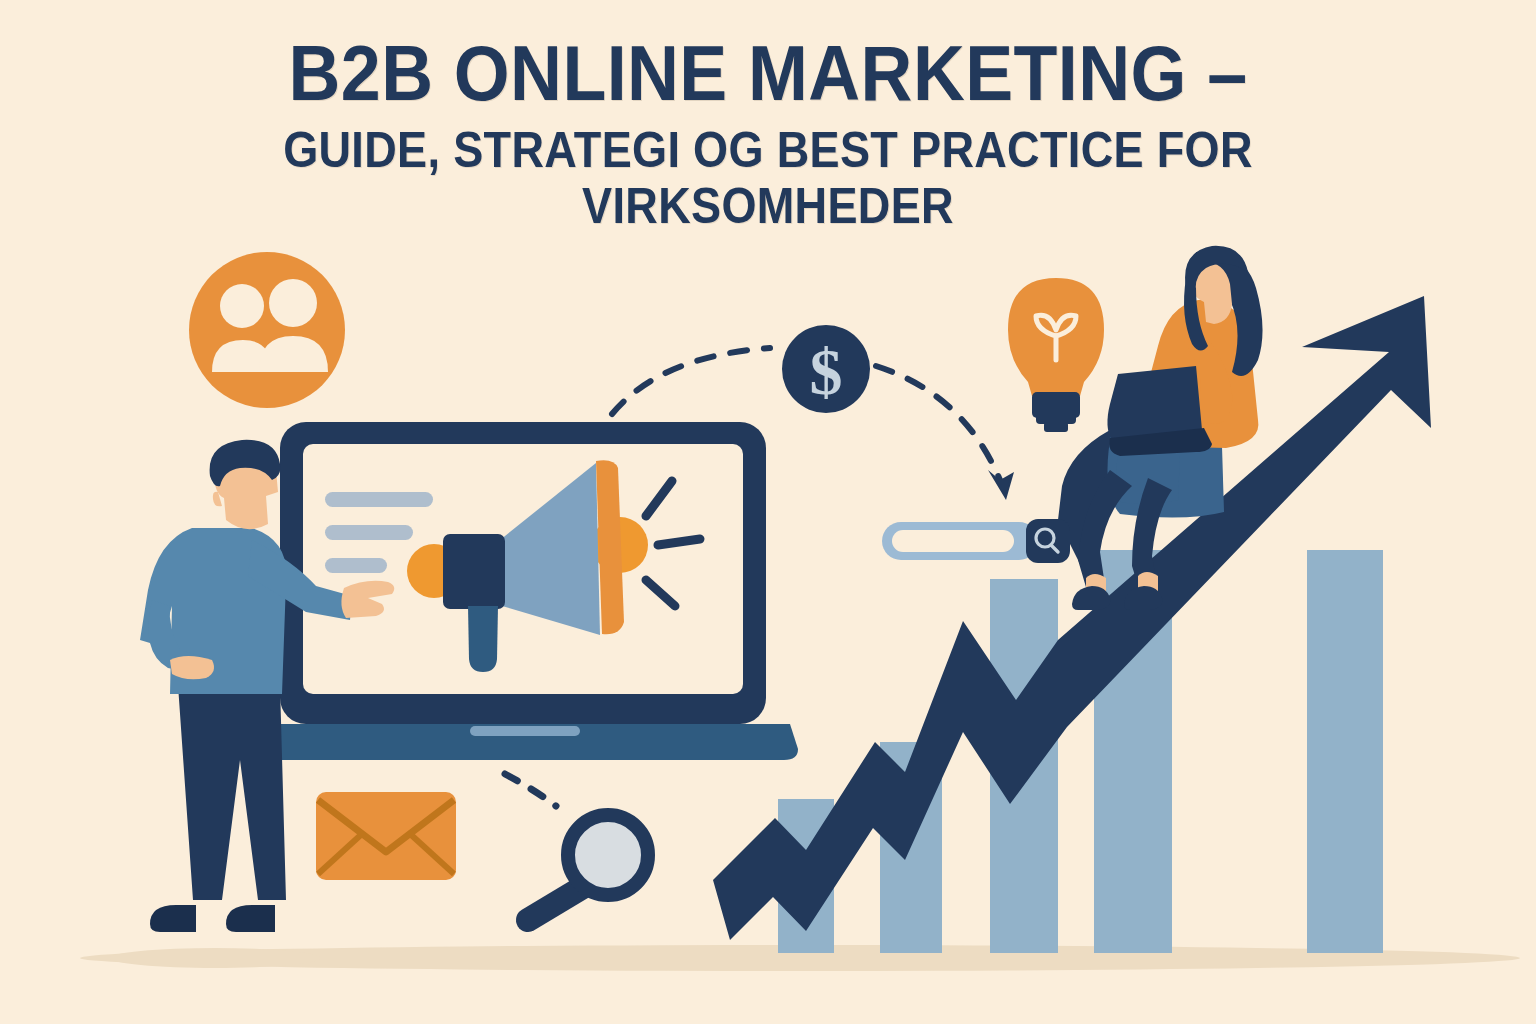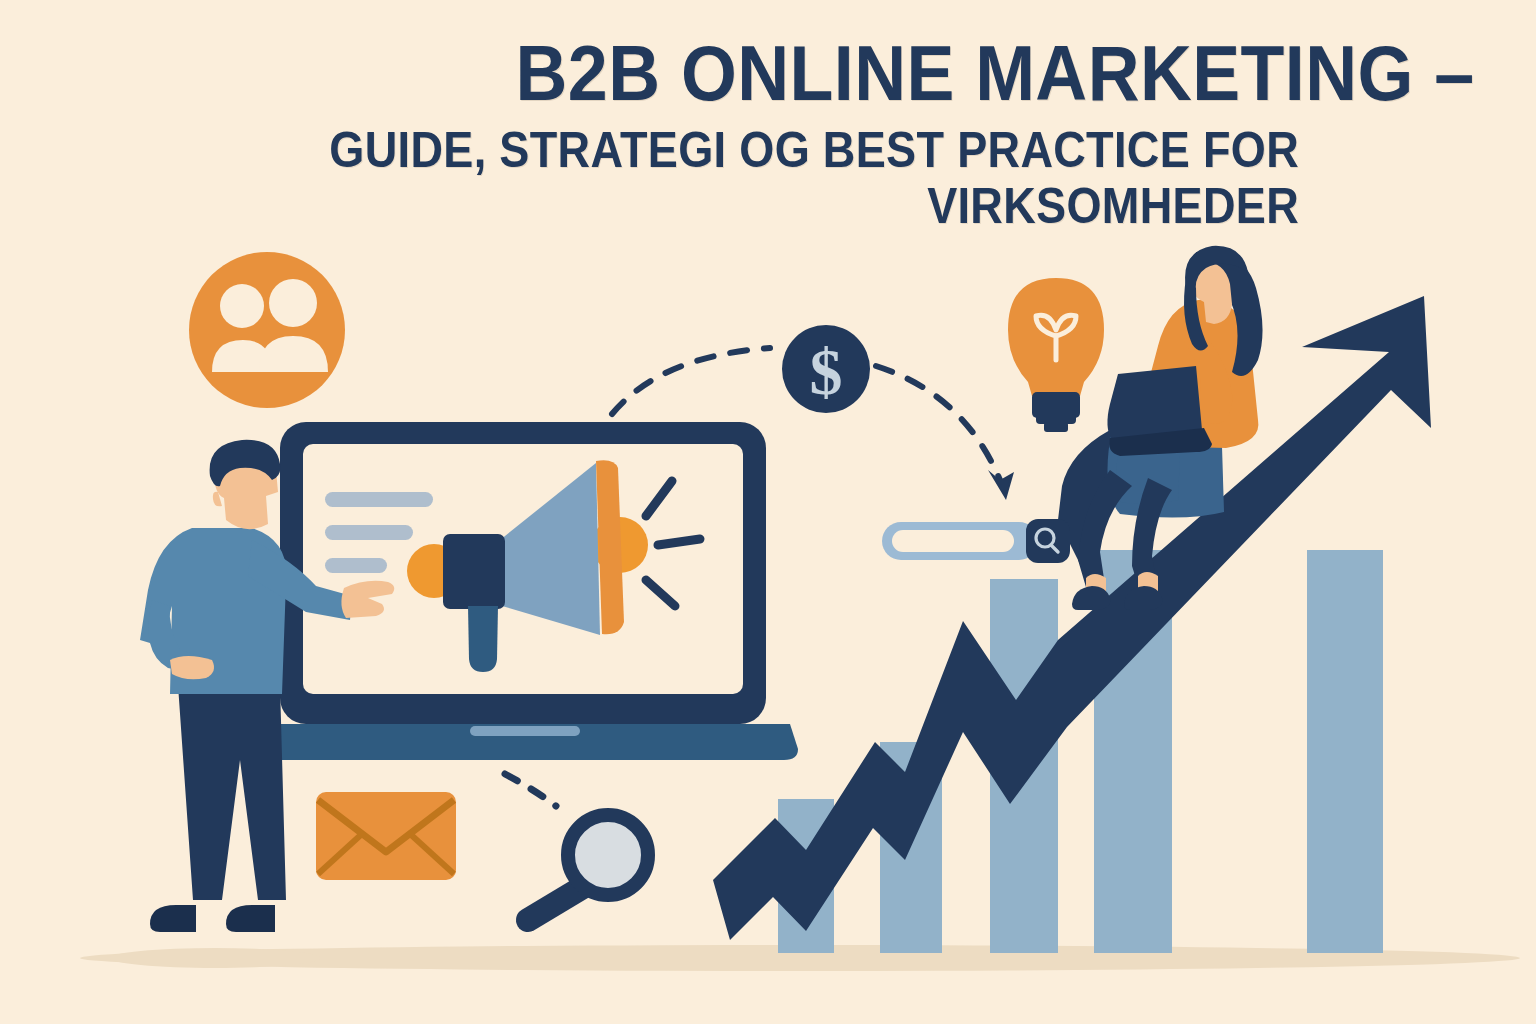--- a/index.html
+++ b/index.html
@@ -3,21 +3,21 @@
 <meta charset="utf-8">
 <style>
   html,body{margin:0;padding:0;background:#fbeedb;}
   #stage{
     position:relative;width:1536px;height:1024px;overflow:hidden;
     background:#fbeedb;
     font-family:"Liberation Sans", sans-serif;
   }
   #bgsvg,#artsvg{position:absolute;left:0;top:0;width:1536px;height:1024px;}
   .title-wrap{
-    position:absolute;left:0;top:34px;width:1536px;text-align:right;
+    position:absolute;left:0;top:34px;width:1536px;text-align:center;
     pointer-events:none;
   }
   .t1{
     display:block;
     font-family:"Liberation Sans Narrow","Liberation Sans", sans-serif;
     font-weight:bold;
     font-size:78px;
     line-height:1.0;
     letter-spacing:0.5px;
     color:#22395b;

